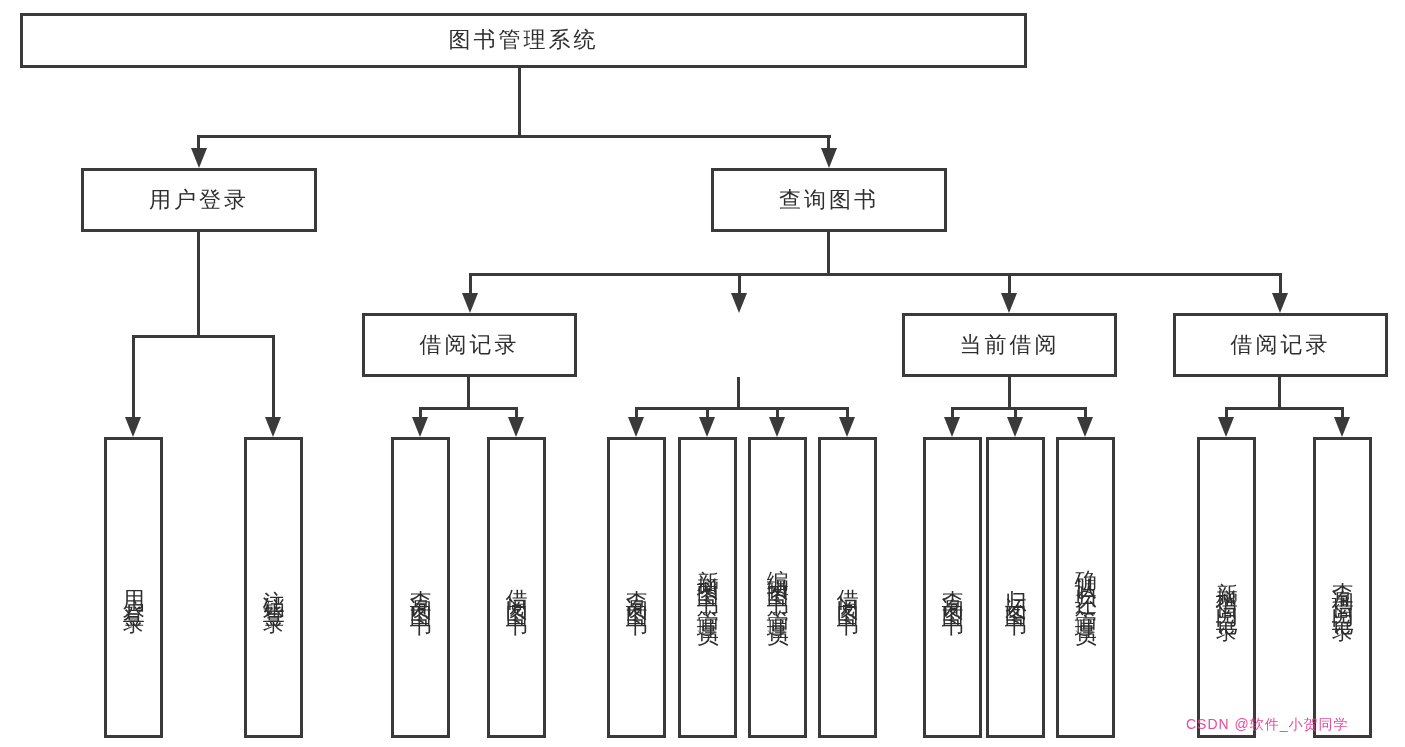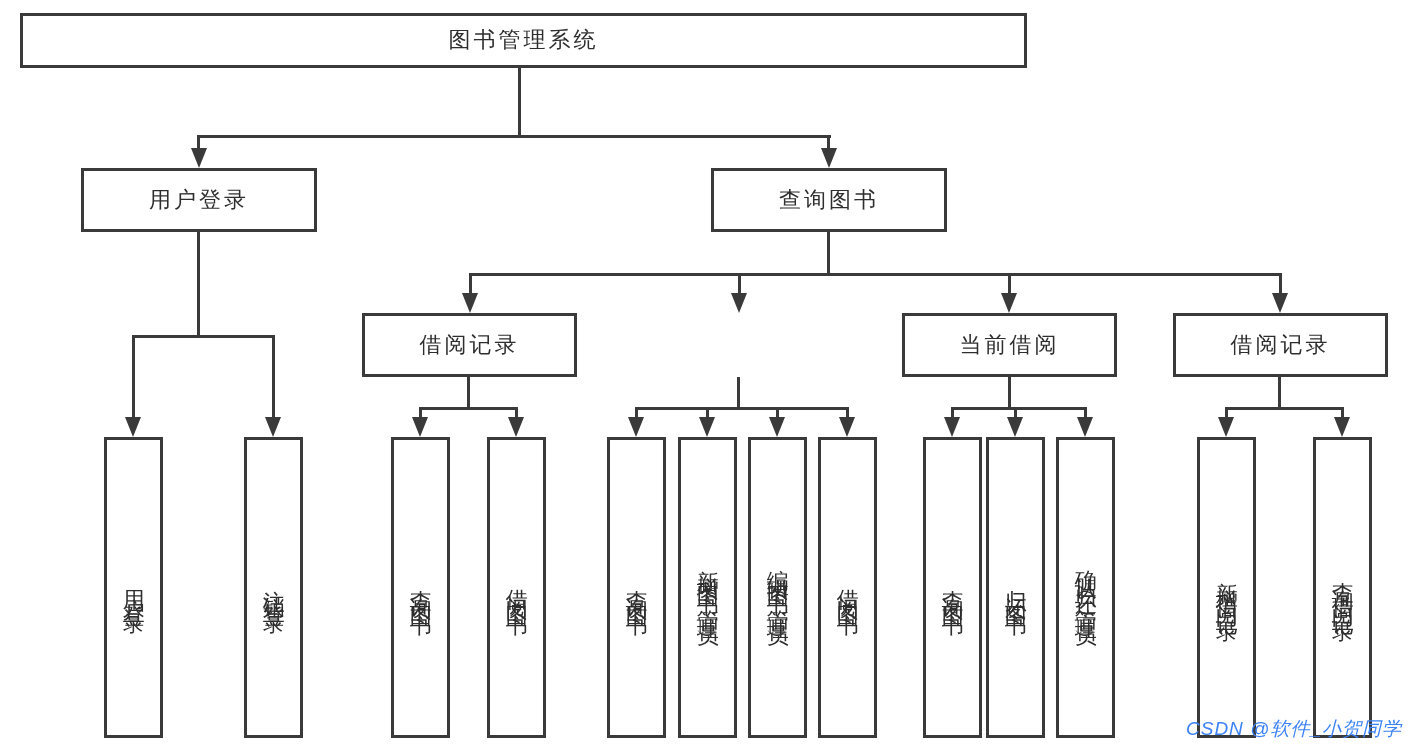--- a/index.html
+++ b/index.html
@@ -16,22 +16,22 @@
     writing-mode:vertical-rl;text-orientation:mixed;letter-spacing:8px;
     font-size:22px;
   }
   .vline,.hline{position:absolute;background:#3a3a3a;}
   .arrow{
     position:absolute;width:0;height:0;
     border-left:8px solid transparent;border-right:8px solid transparent;
     border-top:20px solid #3a3a3a;
   }
   .watermark{
-    position:absolute;left:1186px;top:716px;color:#3b82f6;font-size:19px;
-    letter-spacing:1px;white-space:nowrap;z-index:5;font-style:italic;
+    position:absolute;left:1186px;top:716px;color:#ec4899;font-size:14px;
+    letter-spacing:1px;white-space:nowrap;z-index:5;
   }
 </style>
 </head>
 <body>
 
 <div class="canvas">
 
   <div class="box" style="left:20px;top:13px;width:1007px;height:55px">
     <span>图书管理系统</span>
   </div>

